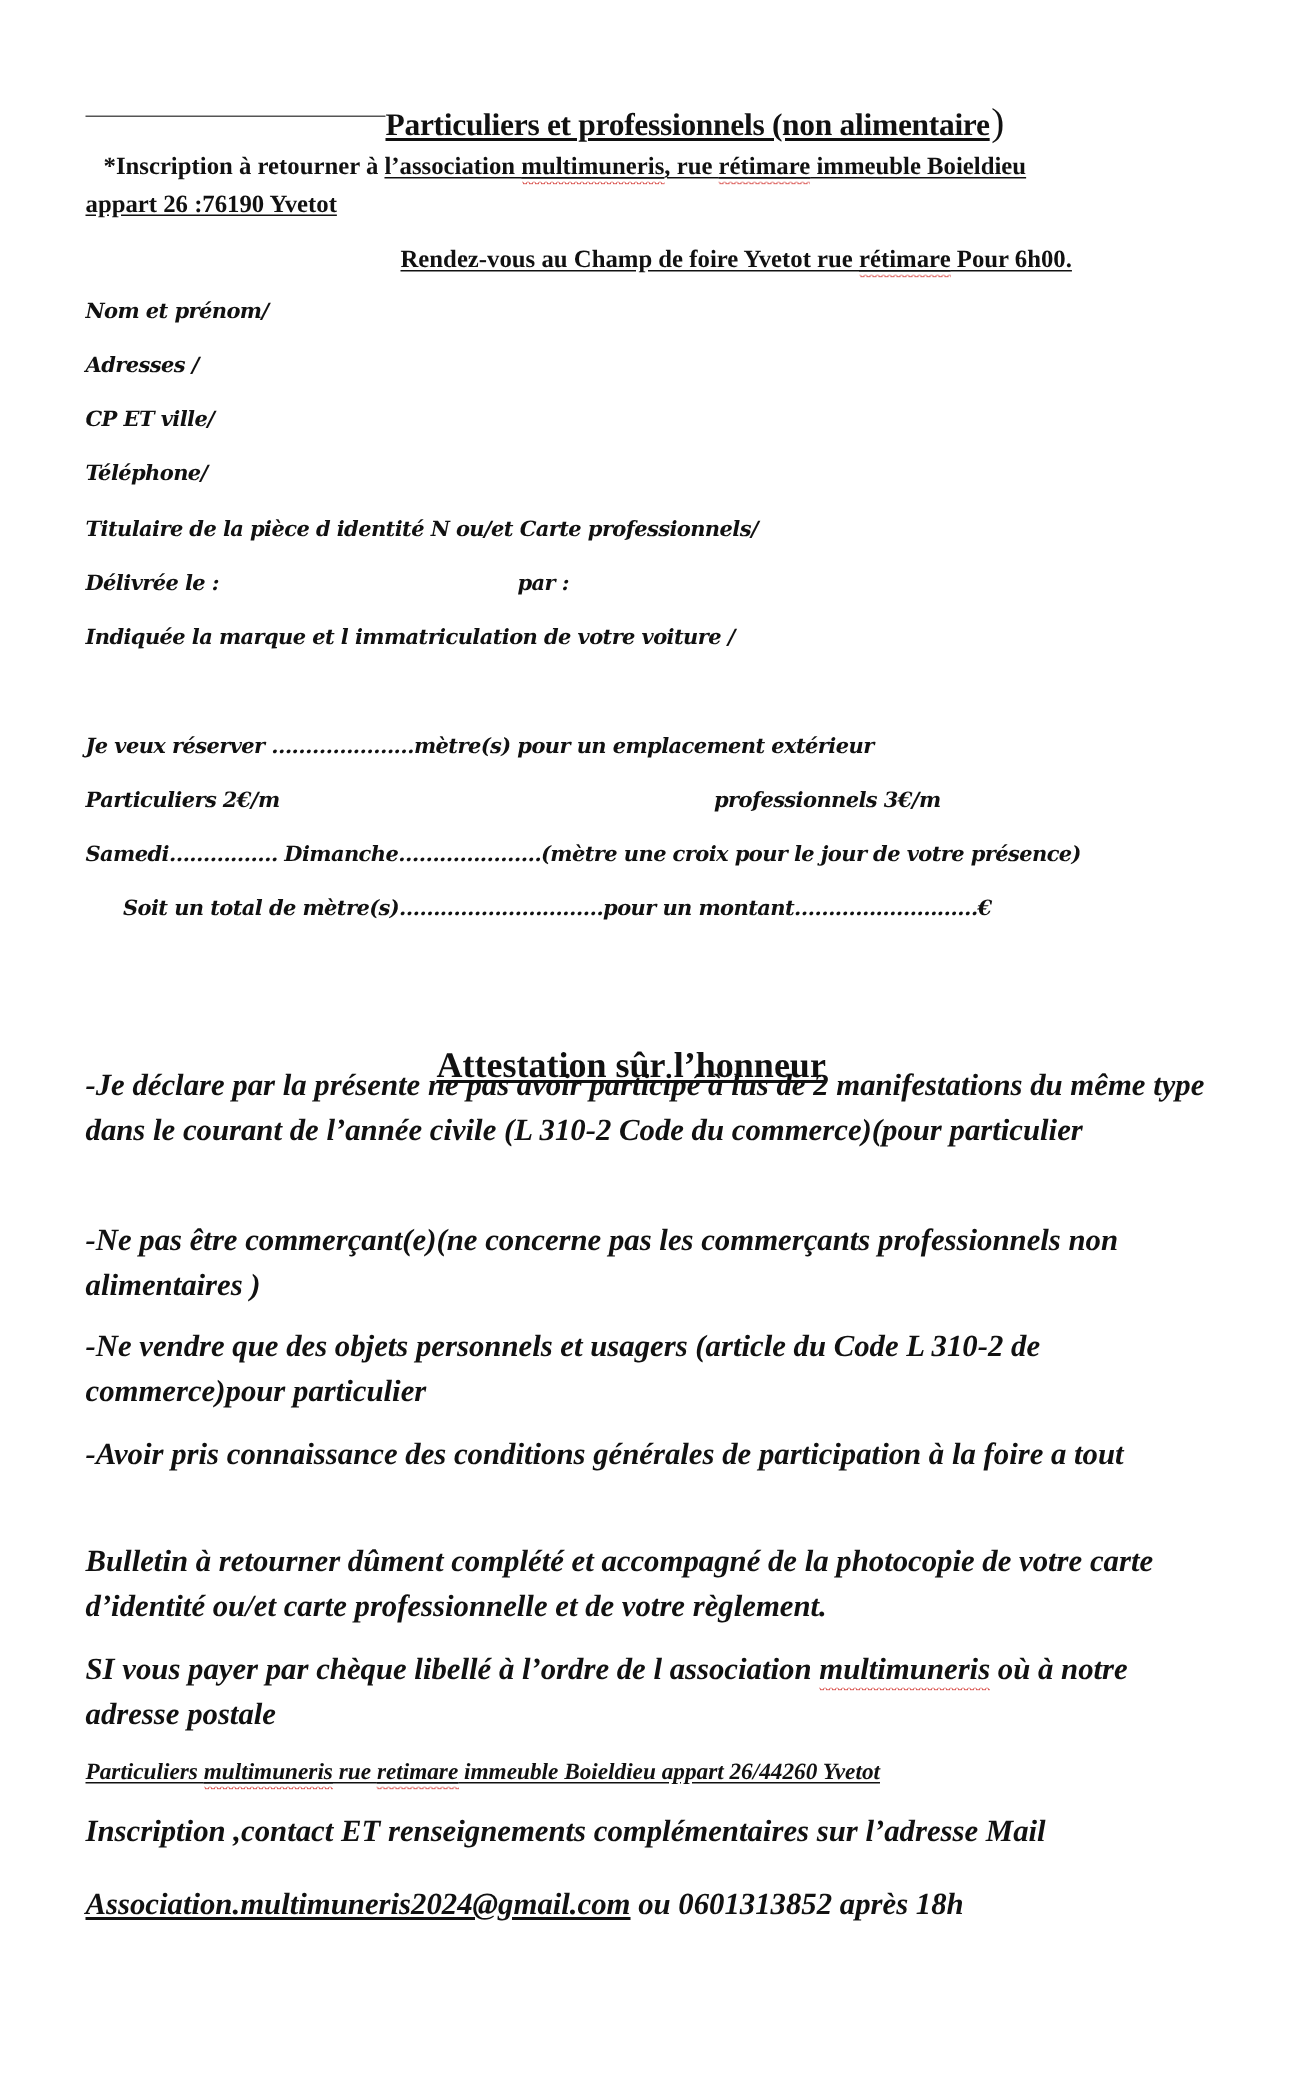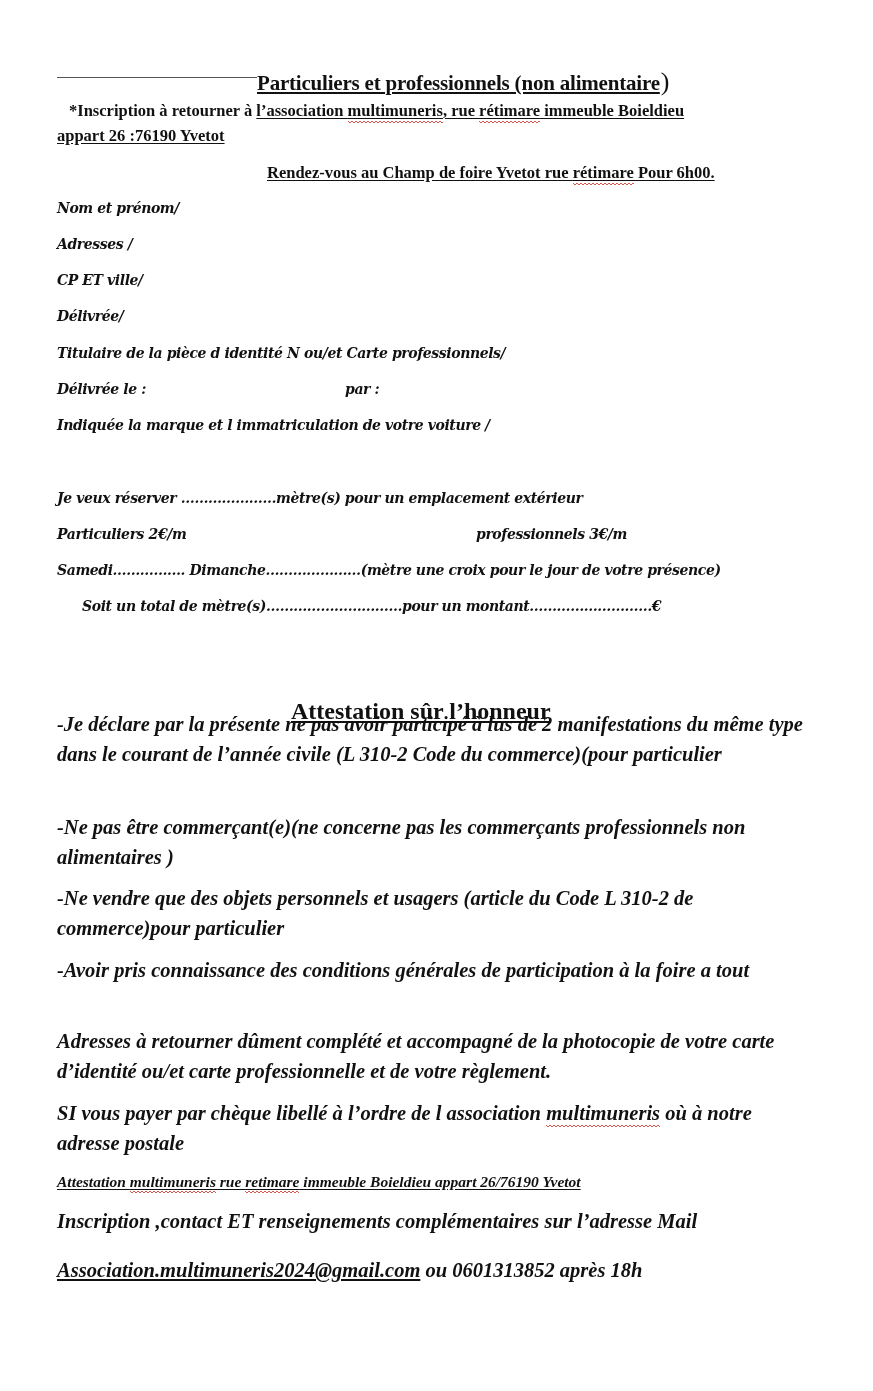--- a/index.html
+++ b/index.html
@@ -103,44 +103,44 @@
 </div>
 <div class="abs hdr u" style="left:57px; top:126px;">appart 26 :76190 Yvetot</div>
 
 <div class="abs hdr u" style="left:267px; top:163px;">
   <span>Rendez-vous au Champ de foire Yvetot rue </span><span class="u-squiggle">rétimare</span><span> Pour 6h00.</span>
 </div>
 
 <div class="abs field" style="top:200px;">Nom et prénom/</div>
 <div class="abs field" style="top:236px;">Adresses /</div>
 <div class="abs field" style="top:272px;text-align:center;">CP ET ville/</div>
-<div class="abs field" style="top:308px;">Délivrée/</div>
+<div class="abs field" style="top:308px;">Téléphone/</div>
 <div class="abs field" style="top:345px;">Titulaire de la pièce d identité N ou/et Carte professionnels/</div>
 <div class="abs field" style="top:381px;">Délivrée le :</div>
 <div class="abs field" style="top:381px; left:345px;">par :</div>
 <div class="abs field" style="top:417px;">Indiquée la marque et l immatriculation de votre voiture /</div>
 
 <div class="abs field" style="top:490px;text-align:center;">Je veux réserver …………………mètre(s) pour un emplacement extérieur</div>
 <div class="abs field" style="top:526px;">Particuliers 2€/m</div>
 <div class="abs field" style="top:526px; left:476px;">professionnels 3€/m</div>
 <div class="abs field" style="top:562px;">Samedi……………. Dimanche…………………(mètre une croix pour le jour de votre présence)</div>
 <div class="abs field" style="top:598px;margin-left:25px;">Soit un total de mètre(s)…………………………pour un montant………………………€</div>
 
 <div id="attestation-title" class="abs u">Attestation sûr l’honneur</div>
 
 <div class="abs big" style="top:709px;">-Je déclare par la présente ne pas avoir participé à lus de 2 manifestations du même type dans le courant de l’année civile (L 310-2 Code du commerce)(pour particulier</div>
 <div class="abs big" style="top:812px;">-Ne pas être commerçant(e)(ne concerne pas les commerçants professionnels non alimentaires )</div>
 <div class="abs big" style="top:883px;">-Ne vendre que des objets personnels et usagers (article du Code L 310-2 de commerce)pour particulier</div>
 <div class="abs big" style="top:955px;">-Avoir pris connaissance des conditions générales de participation à la foire a tout</div>
-<div class="abs big" style="top:1026px;">Adresses à retourner dûment complété et accompagné de la photocopie de votre carte d’identité ou/et carte professionnelle et de votre règlement.</div>
+<div class="abs big" style="top:1026px;">Bulletin à retourner dûment complété et accompagné de la photocopie de votre carte d’identité ou/et carte professionnelle et de votre règlement.</div>
 <div class="abs big" style="top:1098px;">
   <span>SI vous payer par chèque libellé à l’ordre de l association </span><span class="u-squiggle" style="text-decoration:none;">multimuneris</span><span> où à notre adresse postale</span>
 </div>
 
 <div id="footer-address" class="abs u">
-  <span>Attestation </span><span class="u-squiggle">multimuneris</span><span> rue </span><span class="u-squiggle">retimare</span><span> immeuble Boieldieu appart 26/76190 Yvetot</span>
+  <span>Particuliers </span><span class="u-squiggle">multimuneris</span><span> rue </span><span class="u-squiggle">retimare</span><span> immeuble Boieldieu appart 26/44260 Yvetot</span>
 </div>
 
 <div class="abs big" style="top:1206px; width:auto; white-space:nowrap;">Inscription ,contact ET renseignements complémentaires sur l’adresse Mail</div>
 
 <div class="abs big" style="top:1255px; width:auto; white-space:nowrap;">
   <span class="u">Association.multimuneris2024@gmail.com</span><span> ou 0601313852 après 18h</span>
 </div>
 
 </body></html>

